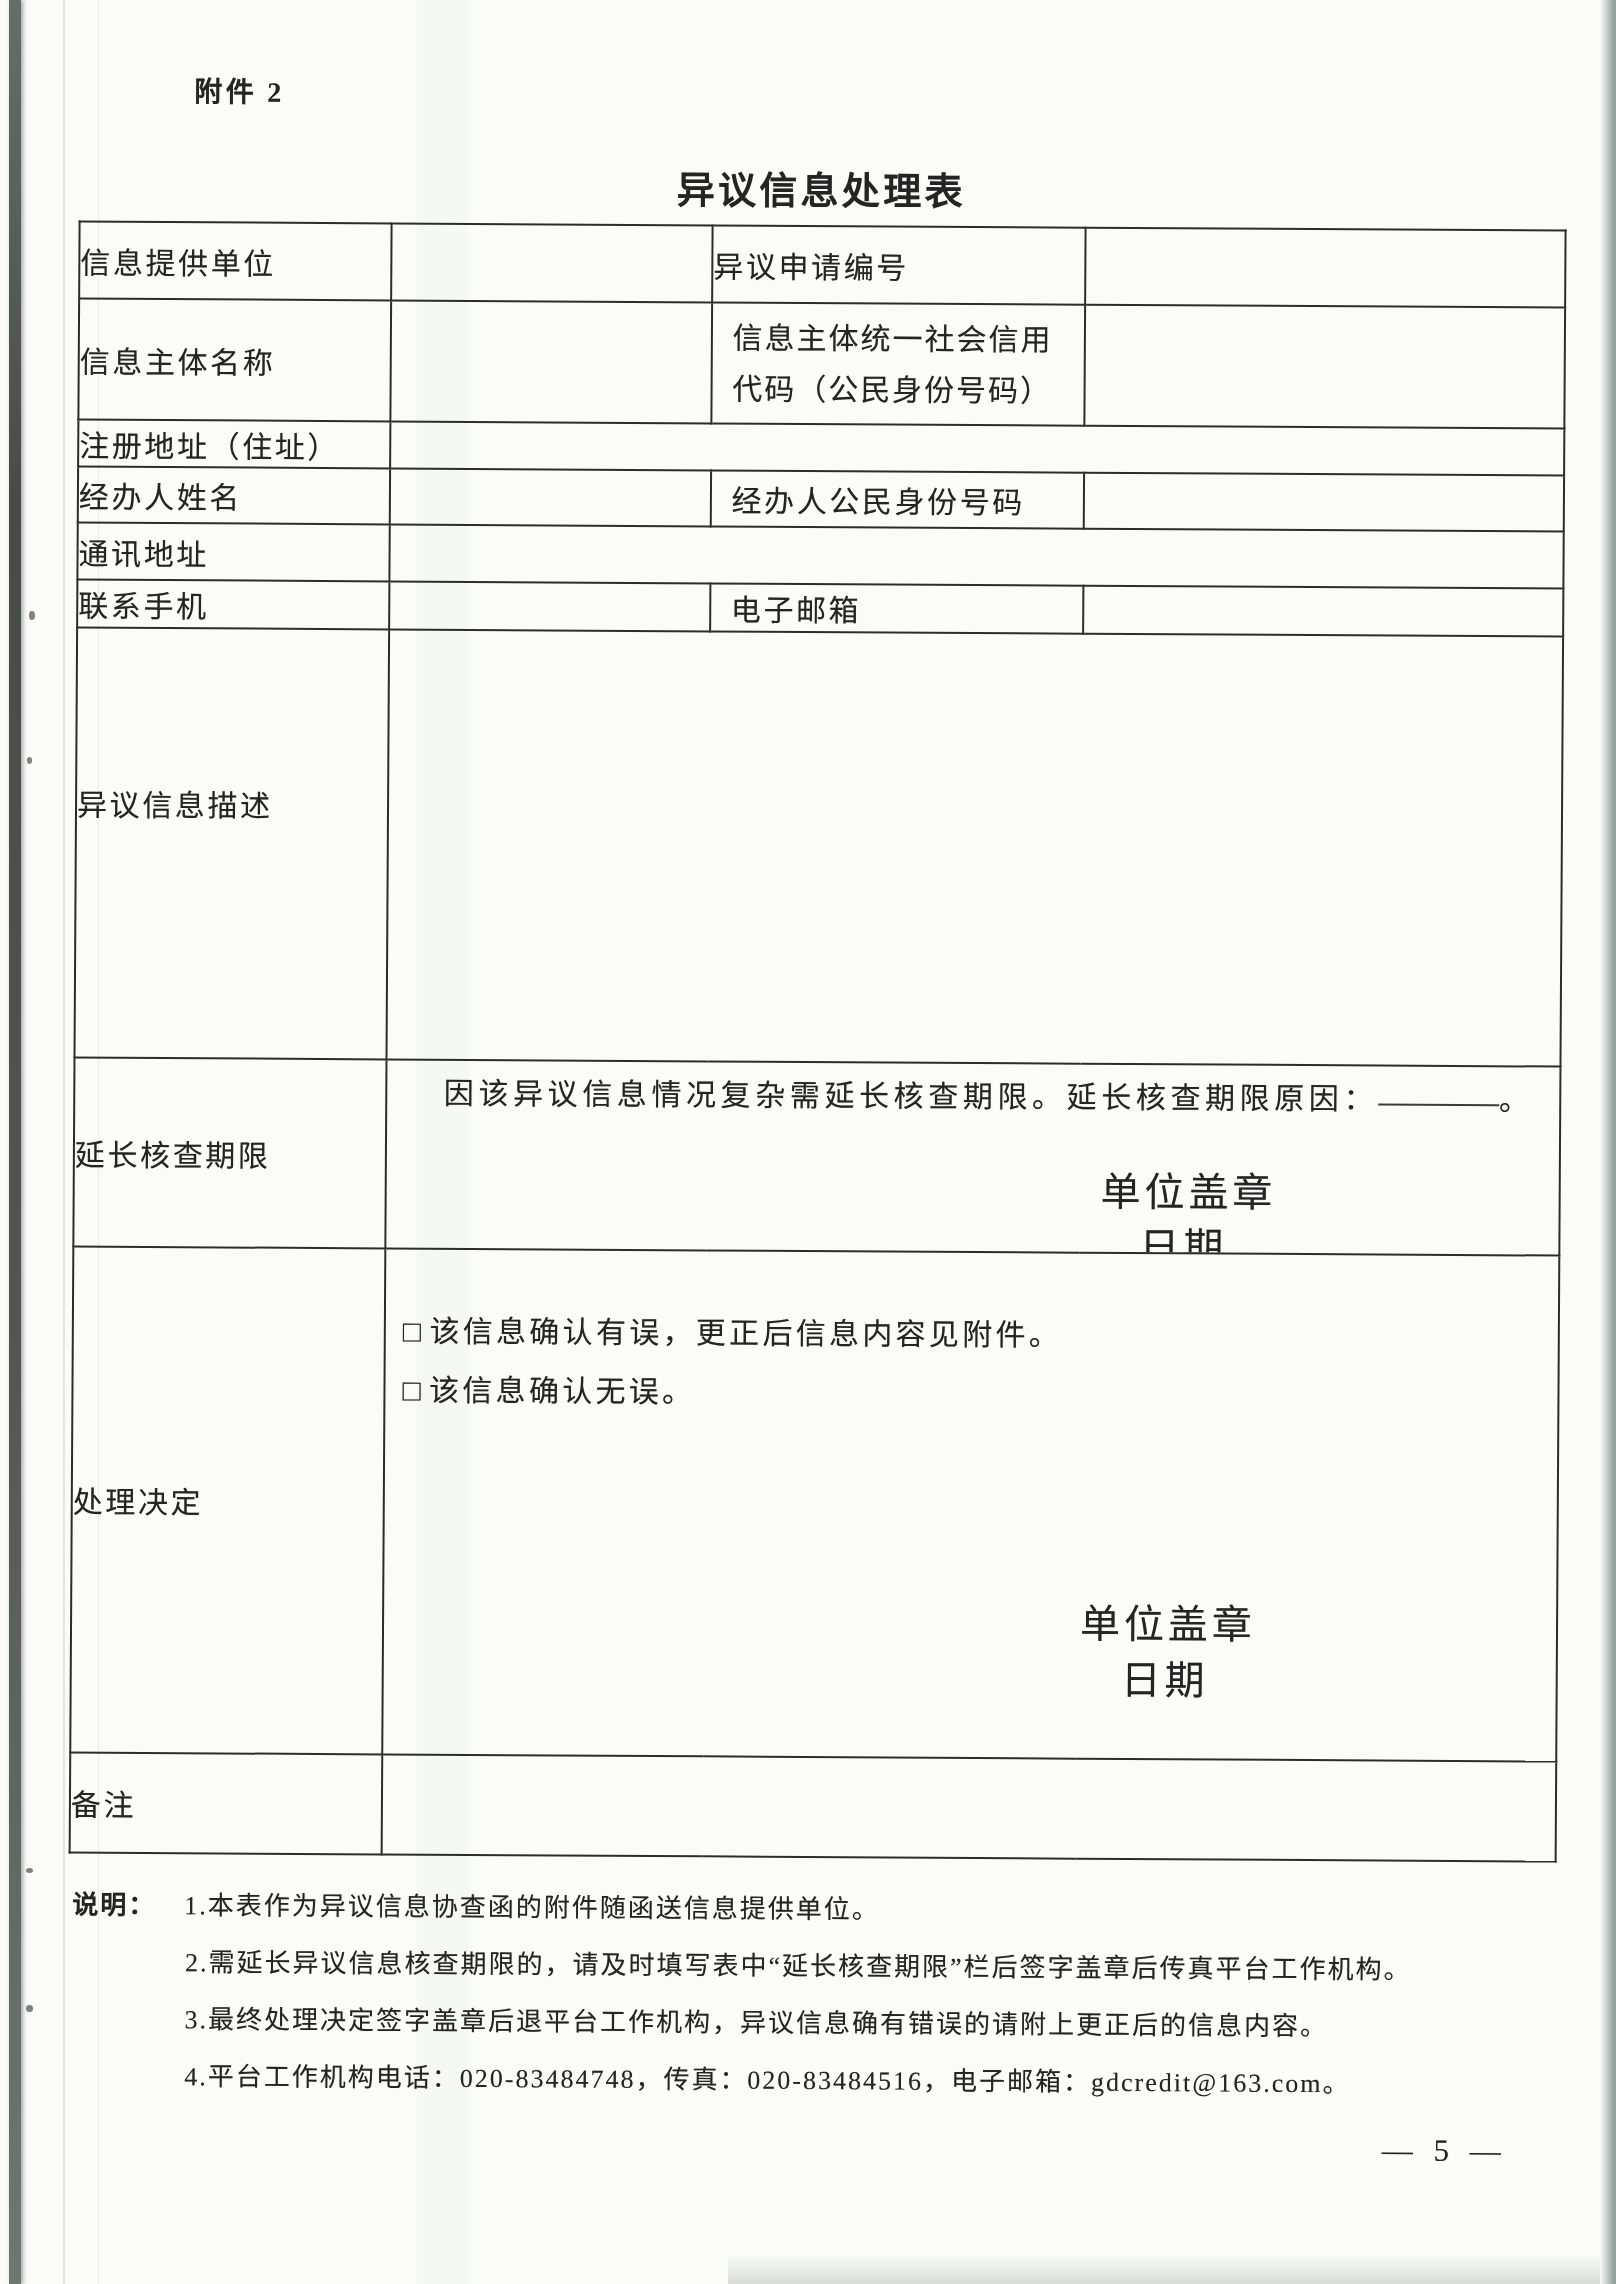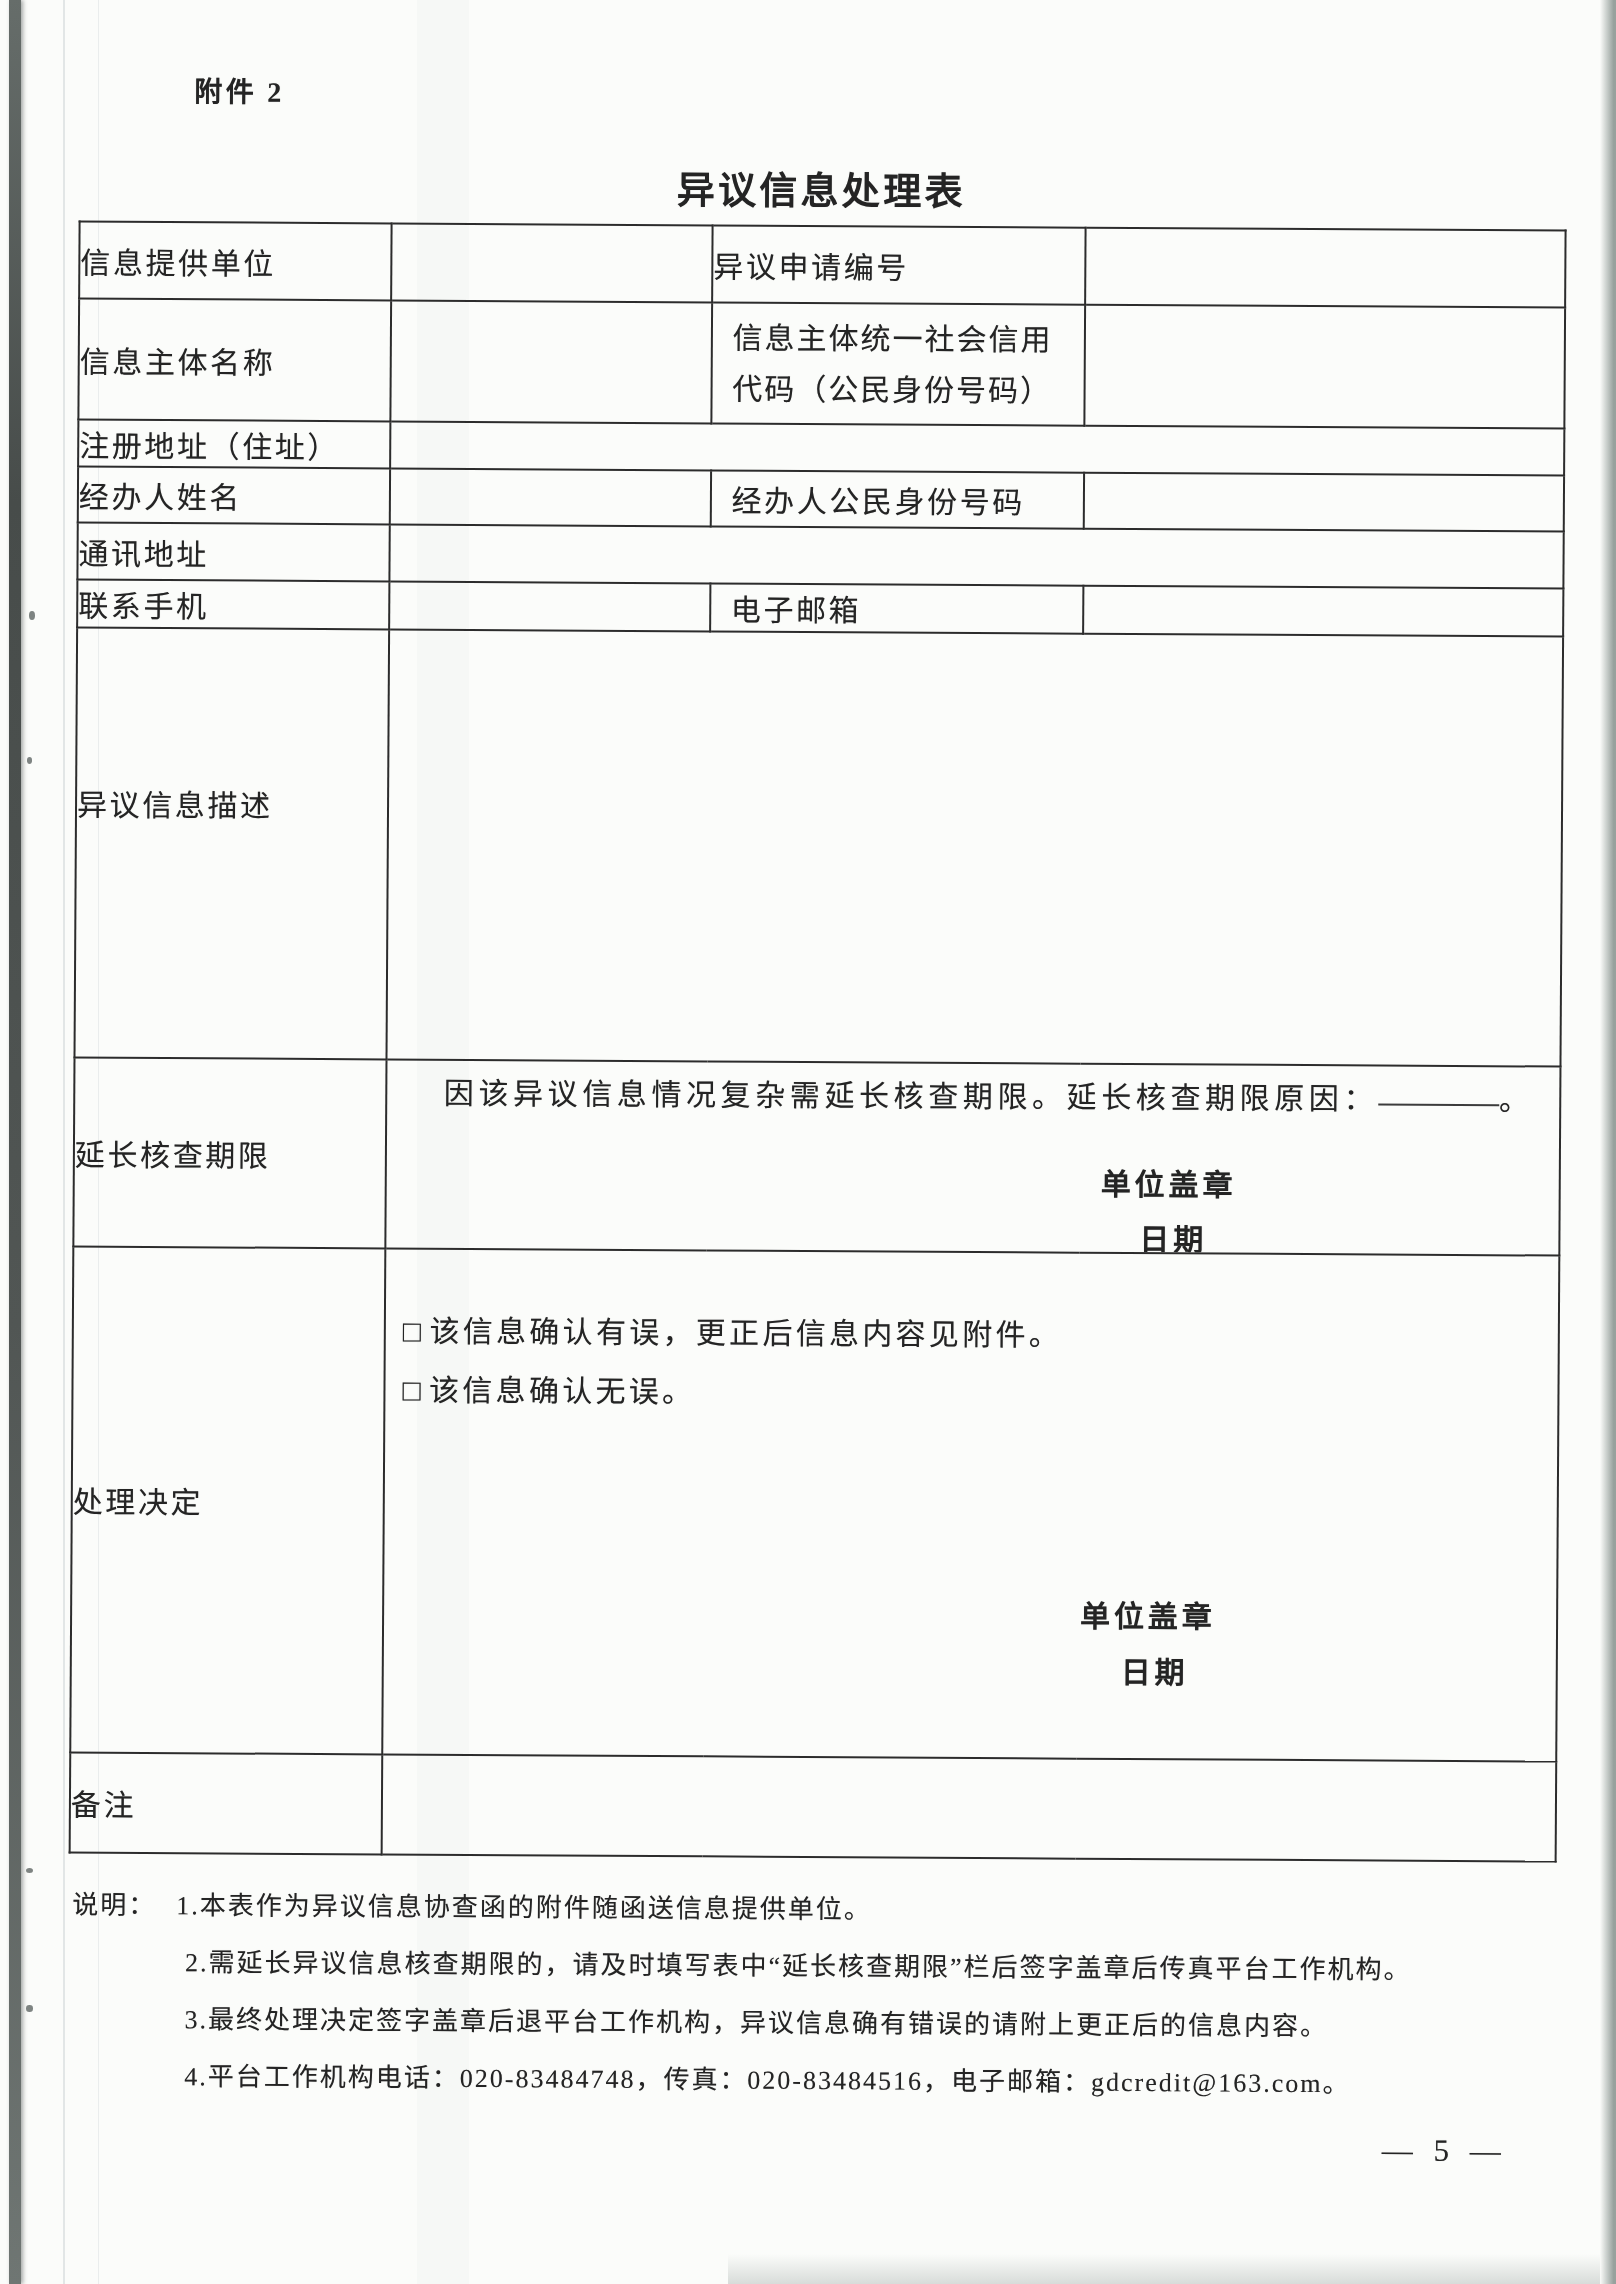--- a/index.html
+++ b/index.html
@@ -43,31 +43,31 @@
   td.lab{padding-left:22px;vertical-align:middle;white-space:nowrap;}
   td.val{background:transparent;}
   .two-line{line-height:51px;letter-spacing:2px;white-space:nowrap;}
   .shift-up{position:relative;top:-40px;display:inline-block;}
   td.rel{position:relative;vertical-align:top;}
   .extend-text{position:absolute;left:0;top:9px;width:100%;box-sizing:border-box;
     padding-left:19.6px;text-indent:37px;font-size:30px;letter-spacing:4.6px;
     line-height:48px;white-space:nowrap;}
   .blank-underline{display:inline-block;width:121px;height:7.8px;
     border-bottom:2px solid #3c3c3c;text-indent:0;vertical-align:3.9px;}
-  .seal,.date{position:absolute;font-size:30px;letter-spacing:3.9px;white-space:nowrap;font-weight:bold;}
+  .seal,.date{position:absolute;font-size:40px;letter-spacing:3.9px;white-space:nowrap;}
   .seal-1{top:95px;left:714px;} .date-1{top:150px;left:753px;}
   .seal-2{top:338px;left:696px;} .date-2{top:394px;left:737px;}
   .opt{position:absolute;left:17px;white-space:nowrap;font-size:30px;letter-spacing:3.3px;}
   .opt-1{top:57px;} .opt-2{top:116px;}
   .cb{margin-right:5.2px;}
   
   .notes{position:absolute;left:77px;top:1888px;width:1481px;font-size:26px;
     letter-spacing:2px;}
   .note-line{height:57px;white-space:nowrap;}
-  .note-prefix{margin-right:20px;}
+  .note-prefix{margin-right:28px;font-weight:bold;}
   .note-cont{padding-left:113px;}
   .page-number{position:absolute;left:1388px;top:2129px;font-size:31px;
     letter-spacing:6.5px;white-space:nowrap;}
 </style>
 </head>
 <body>
 
 <div class="canvas">
 
   <div class="edge-dark"></div>

